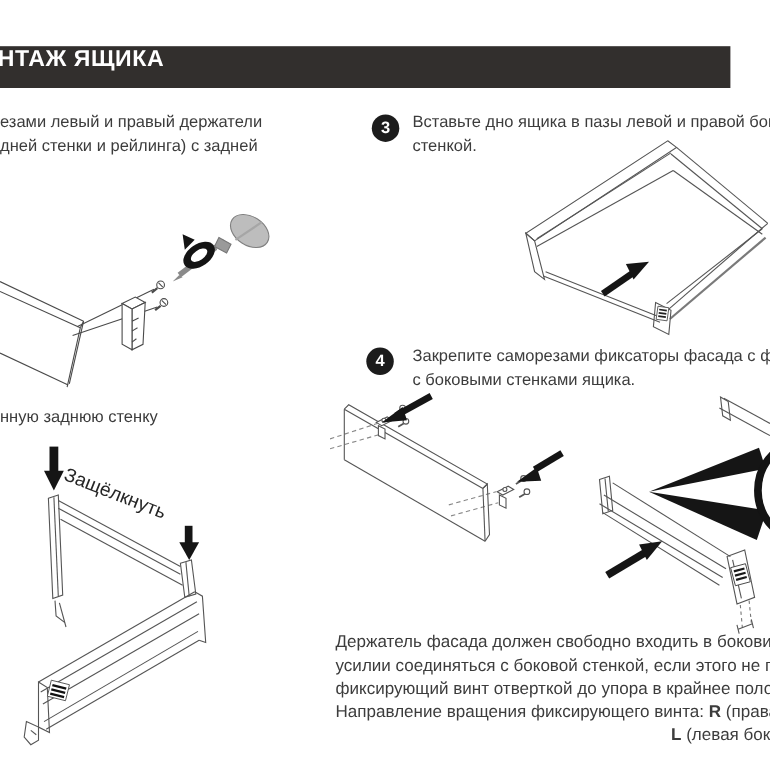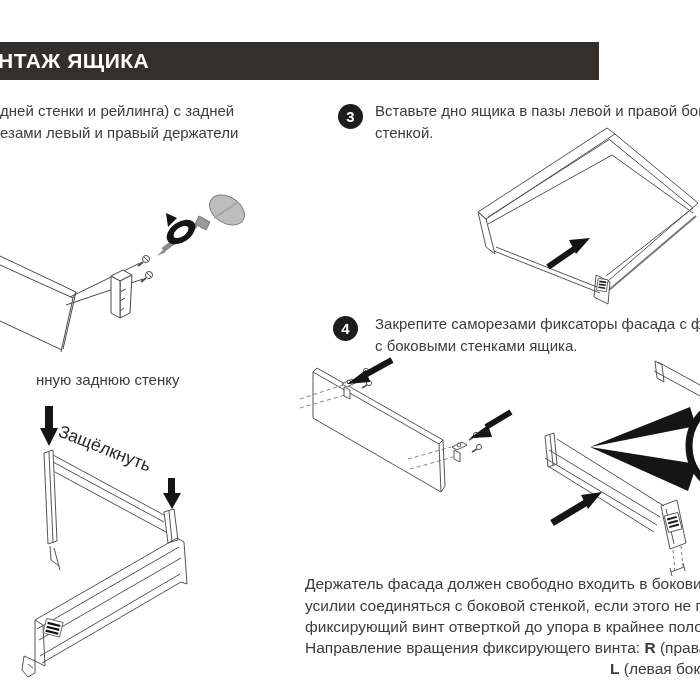--- a/index.html
+++ b/index.html
@@ -3,22 +3,22 @@
 <meta charset="utf-8">
 <style>
   html,body{margin:0;padding:0;}
   body{
     width:700px;height:700px;position:relative;overflow:hidden;
     background:#ffffff;font-family:"Liberation Sans",sans-serif;
     color:#3c3c3c;
   }
   .abs{position:absolute;}
   #titlebar{
-    left:0;top:42px;width:599px;height:38px;background:#322f2d;
-    display:flex;align-items:center;
+    left:0;top:42px;width:664px;height:38px;background:#322f2d;
+    display:flex;align-items:flex-start;
   }
   #title{
     color:#ffffff;font-weight:bold;font-size:21px;letter-spacing:.5px;
     margin-left:-2px;white-space:nowrap;
   }
   .txt{font-size:15px;line-height:21.5px;white-space:nowrap;}
   .txt div{white-space:nowrap;}
   .badge{
     width:25px;height:25px;border-radius:50%;background:#1c1c1c;color:#fff;
     display:flex;align-items:center;justify-content:center;
@@ -32,41 +32,41 @@
   svg{display:block;}
 </style>
 </head>
 <body>
 
 <div id="titlebar" class="abs">
   <span id="title">НТАЖ ЯЩИКА</span>
 </div>
 
 <div class="abs txt" style="left:0;top:100px;">
+  <div>езами левый и правый держатели</div>
   <div>дней стенки и рейлинга) с задней</div>
-  <div>езами левый и правый держатели</div>
 </div>
 
 <div class="abs badge" style="left:338px;top:104px;">
   <span>3</span>
 </div>
 <div class="abs txt" style="left:375px;top:100px;">
   <div>Вставьте дно ящика в пазы левой и правой боковы</div>
   <div>стенкой.</div>
 </div>
 
 <div class="abs badge" style="left:333px;top:316px;">
   <span>4</span>
 </div>
 <div class="abs txt" style="left:375px;top:313px;">
   <div>Закрепите саморезами фиксаторы фасада с фаса</div>
   <div>с боковыми стенками ящика.</div>
 </div>
 
-<div class="abs txt" style="left:12px;top:369px;padding-left:24px;">
+<div class="abs txt" style="left:0;top:369px;">
   <div>нную заднюю стенку</div>
 </div>
 
 <div id="snap-label" class="abs" style="left:63px;top:421px;">Защёлкнуть</div>
 
 <div class="abs note" style="left:305px;top:573px;">
   <div>Держатель фасада должен свободно входить в боковину и пр</div>
   <div>усилии соединяться с боковой стенкой, если этого не происхо</div>
   <div>фиксирующий винт отверткой до упора в крайнее положение</div>
 </div>

